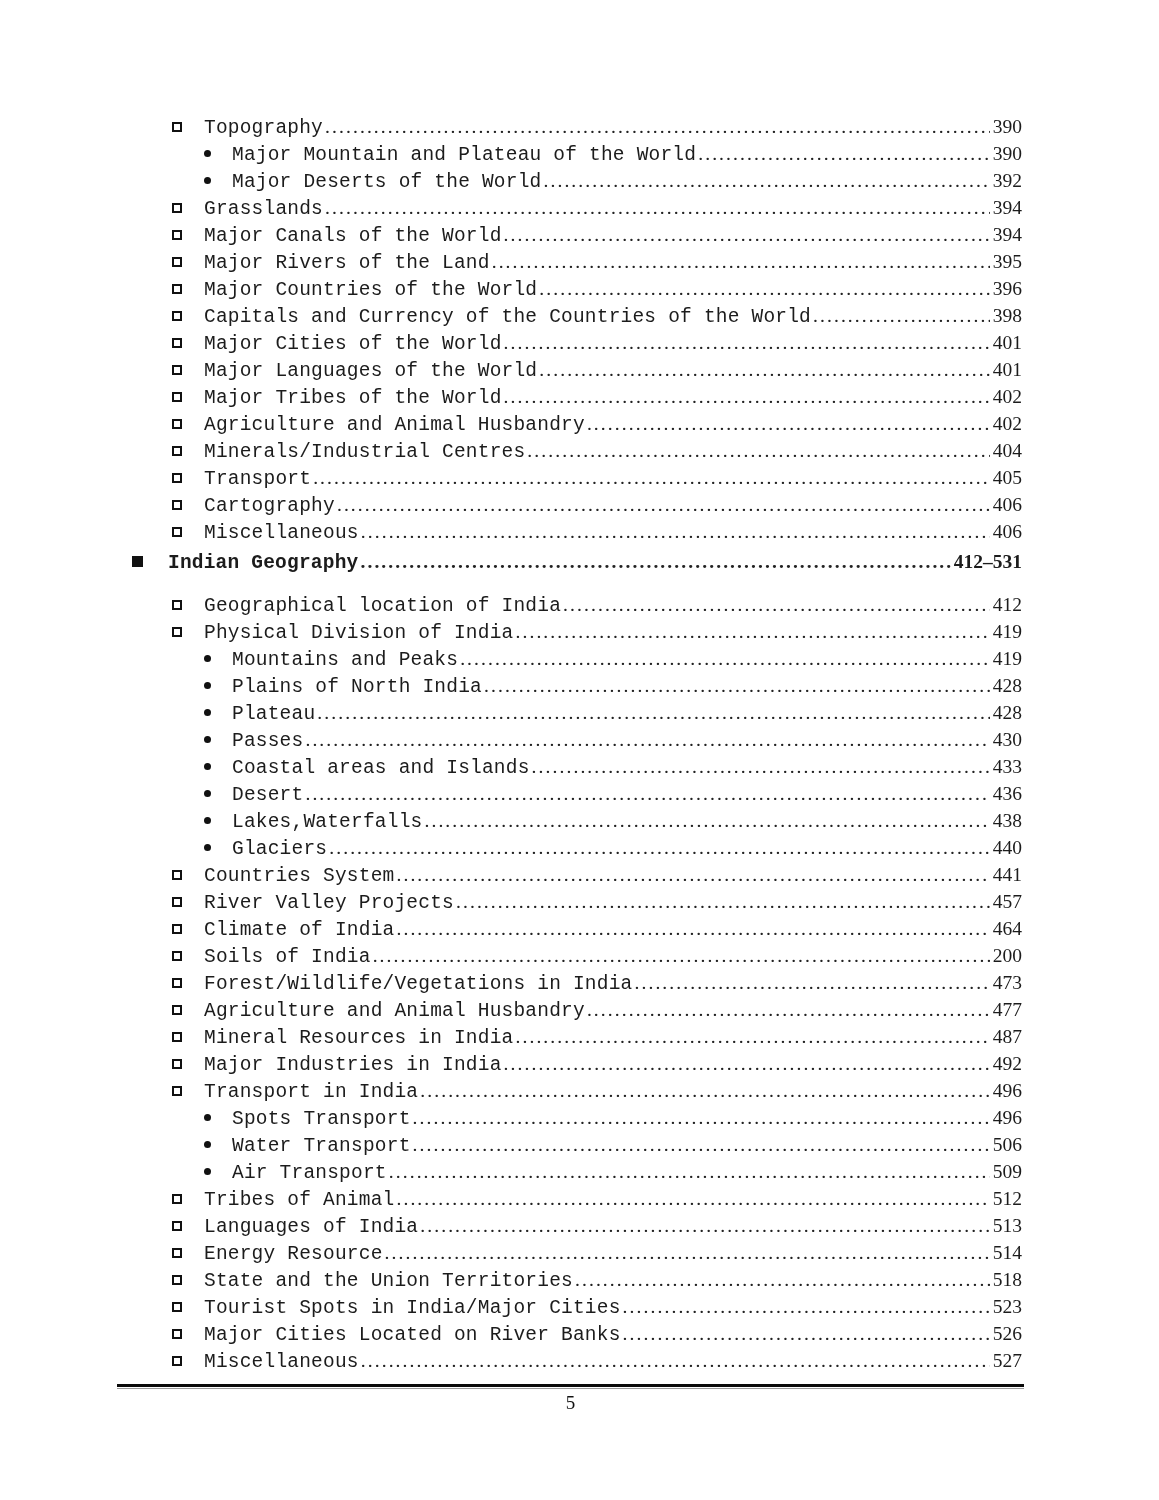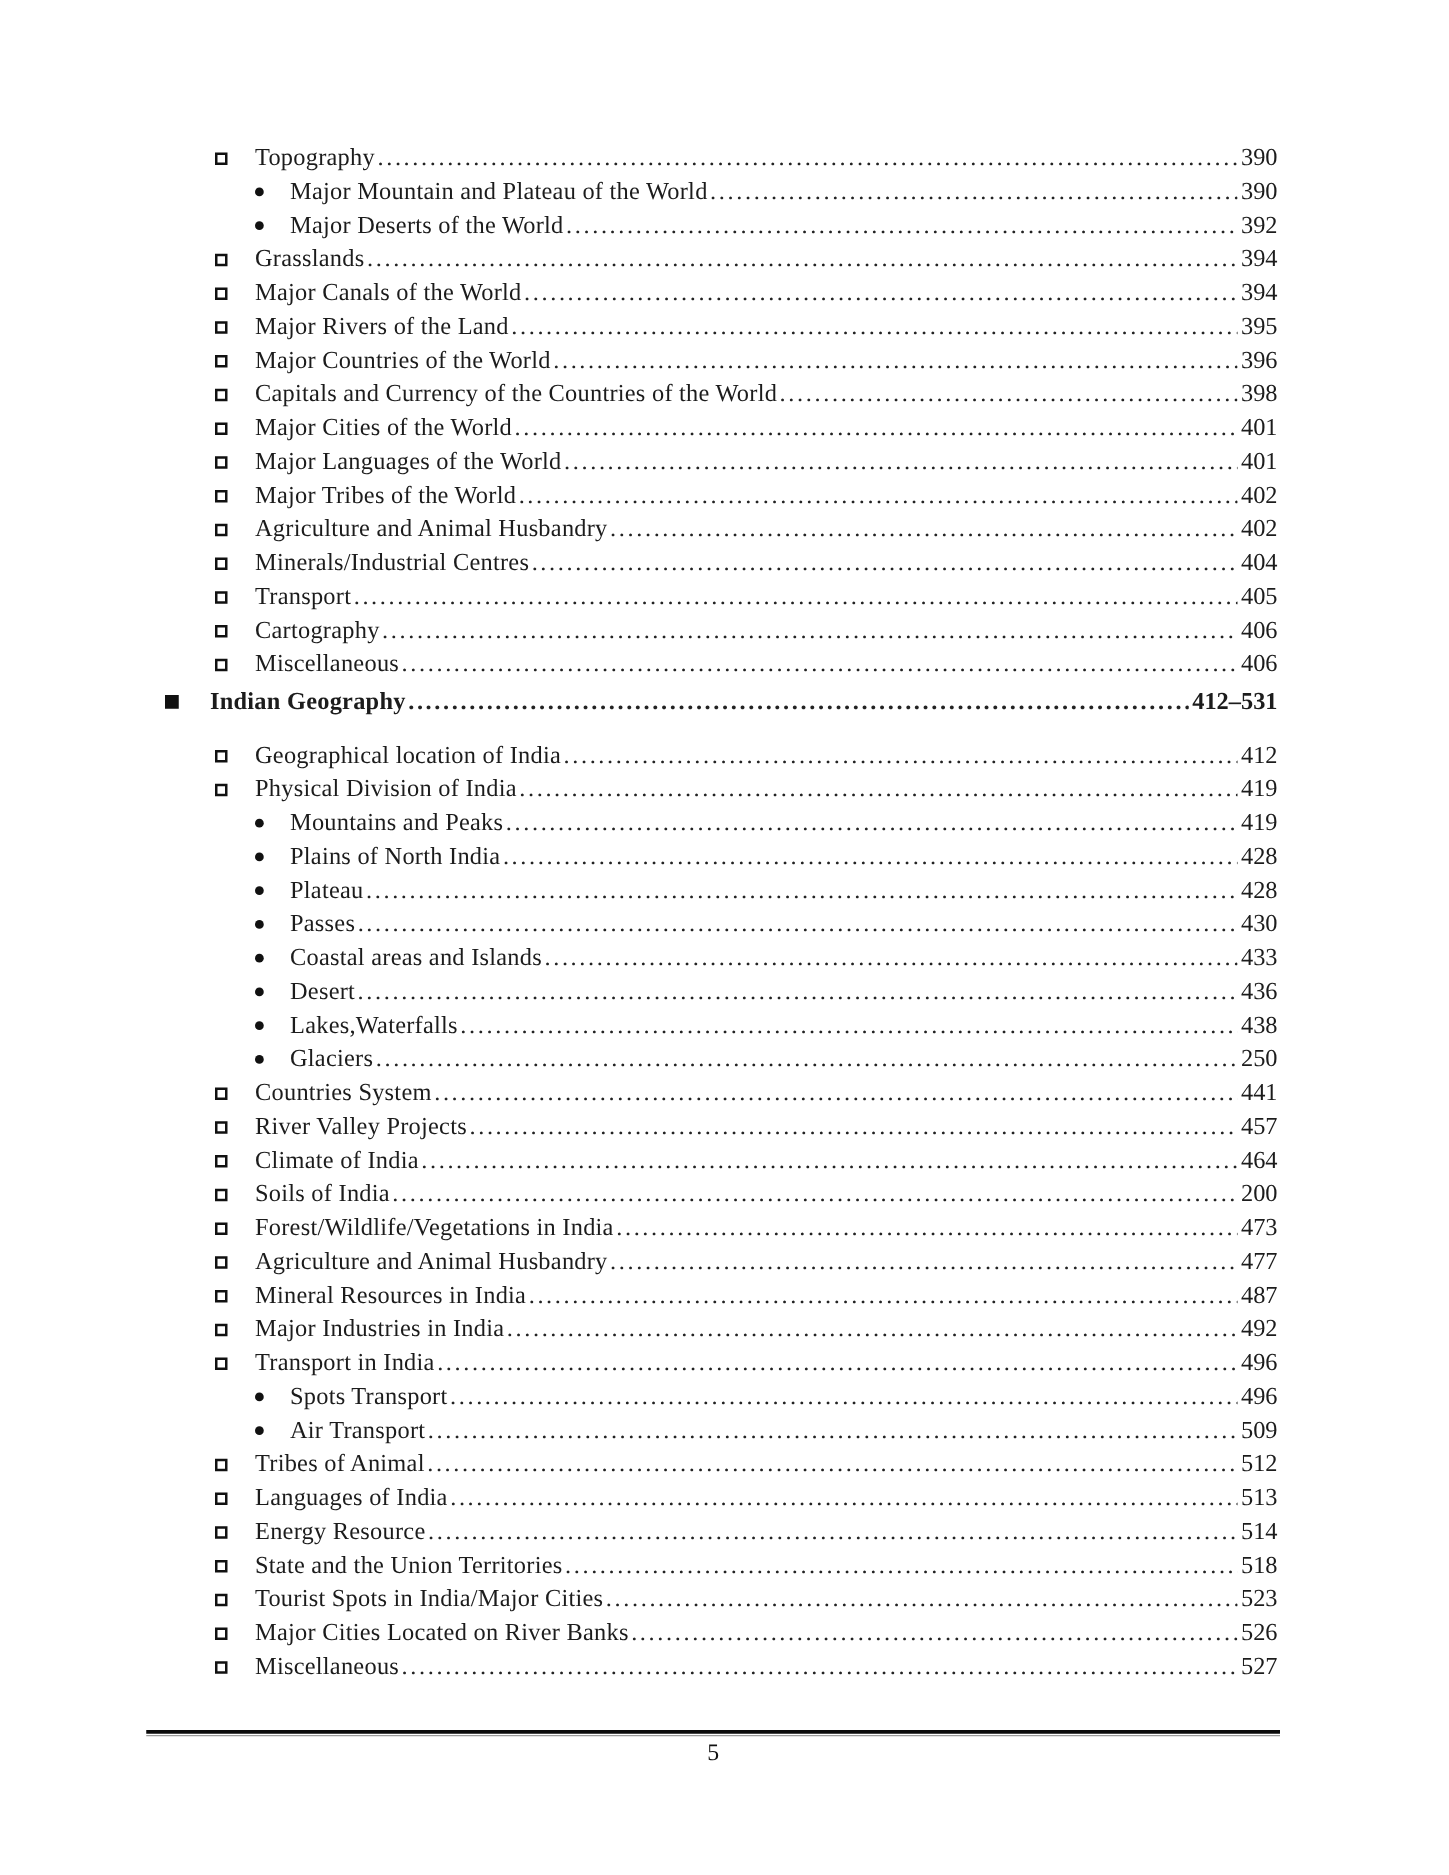--- a/index.html
+++ b/index.html
@@ -58,20 +58,21 @@
   .lvl2 .bullet {
     margin-left: 204px;
     width: 7px; height: 7px;
     border-radius: 50%;
     background: #111;
     margin-right: 21px;
   }
   .label {
     flex: none;
     letter-spacing: 0.2px;
+    font-family: Liberation Mono, monospace;
   }
   .leader {
     flex: 1 1 auto;
     overflow: hidden;
     margin: 0 3px 0 2px;
     min-width: 10px;
   }
   .leader::after {
     content: "..................................................................................................................................................................................................................";
     letter-spacing: 2.1px;
@@ -284,21 +285,21 @@
       <span class="bullet"></span>
       <span class="label">Lakes,Waterfalls</span>
       <span class="leader"></span>
       <span class="pagenum">438</span>
     </div>
 
     <div class="toc-row lvl2">
       <span class="bullet"></span>
       <span class="label">Glaciers</span>
       <span class="leader"></span>
-      <span class="pagenum">250</span>
+      <span class="pagenum">440</span>
     </div>
 
     <div class="toc-row lvl1">
       <span class="bullet"></span>
       <span class="label">Countries System</span>
       <span class="leader"></span>
       <span class="pagenum">441</span>
     </div>
 
     <div class="toc-row lvl1">
@@ -357,20 +358,26 @@
       <span class="pagenum">496</span>
     </div>
 
     <div class="toc-row lvl2">
       <span class="bullet"></span>
       <span class="label">Spots Transport</span>
       <span class="leader"></span>
       <span class="pagenum">496</span>
     </div>
 
+    <div class="toc-row lvl2">
+      <span class="bullet"></span>
+      <span class="label">Water Transport</span>
+      <span class="leader"></span>
+      <span class="pagenum">506</span>
+    </div>
 
     <div class="toc-row lvl2">
       <span class="bullet"></span>
       <span class="label">Air Transport</span>
       <span class="leader"></span>
       <span class="pagenum">509</span>
     </div>
 
     <div class="toc-row lvl1">
       <span class="bullet"></span>

